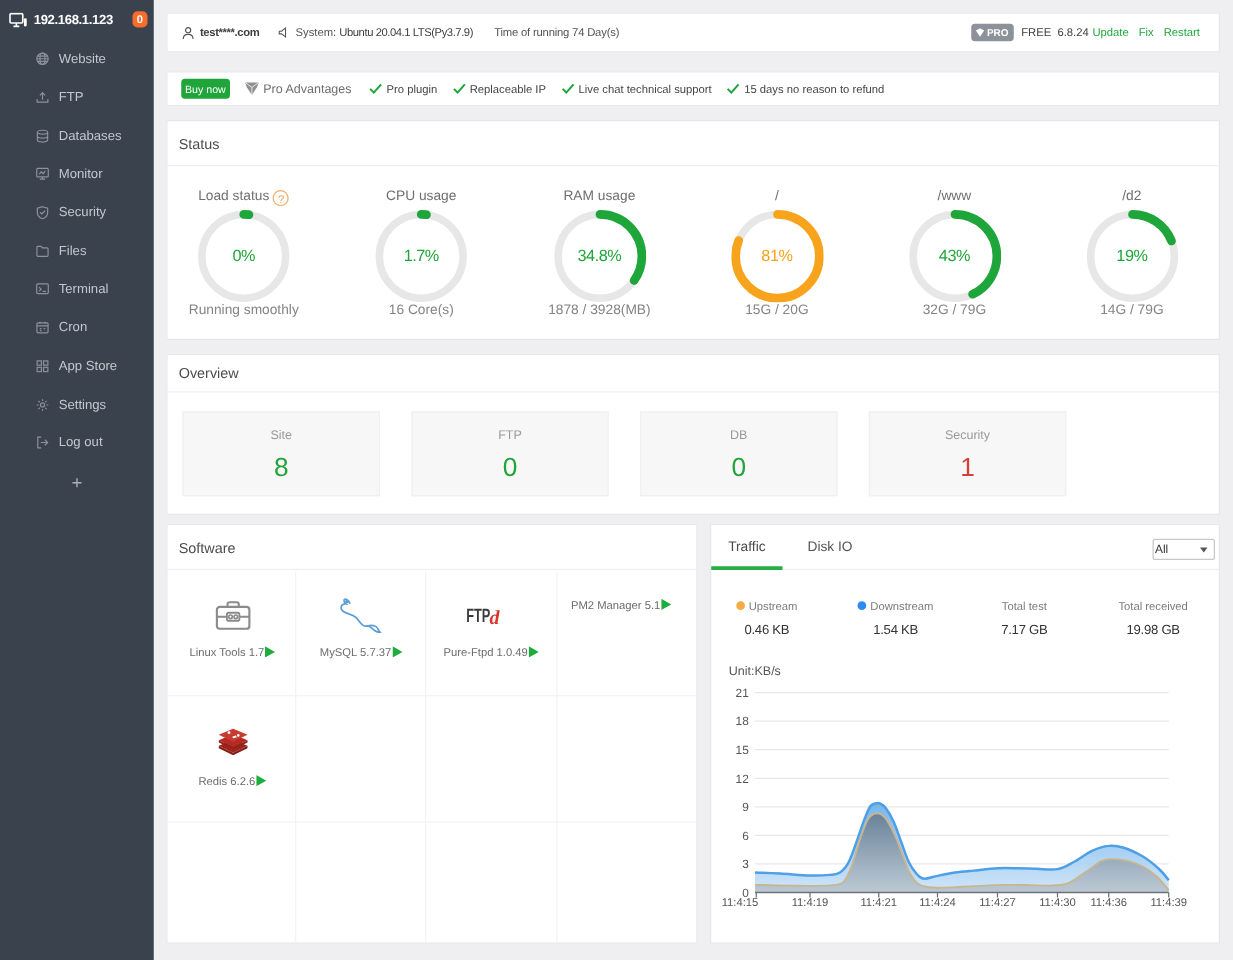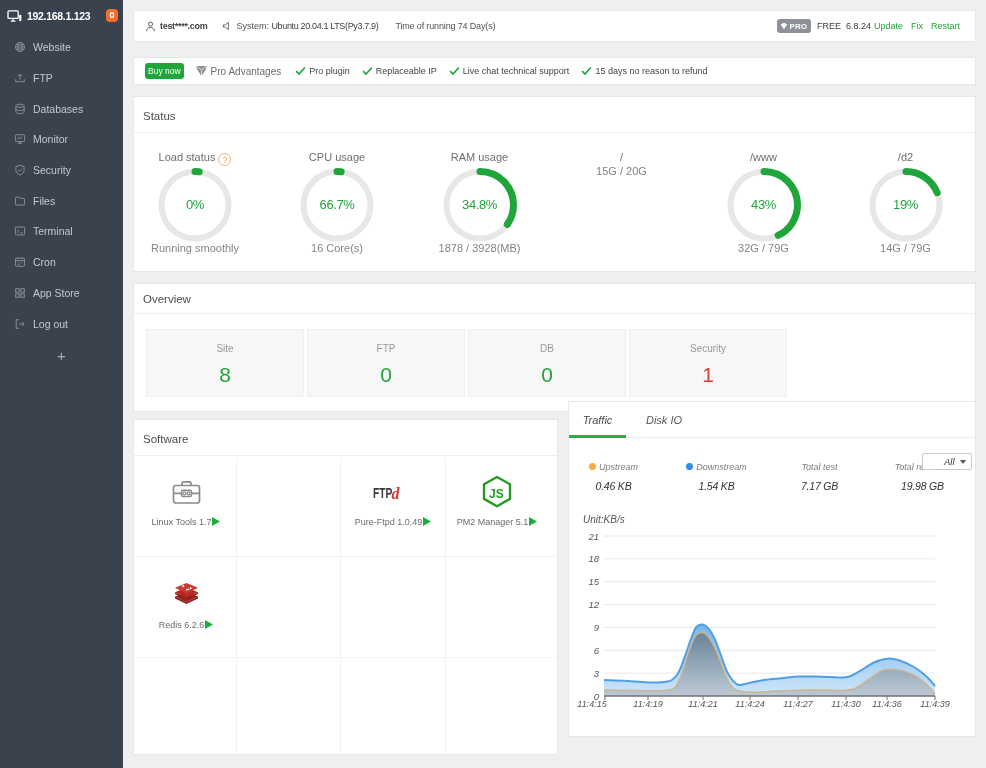--- a/index.html
+++ b/index.html
@@ -6,21 +6,21 @@
 html,body { width:986px; height:768px; overflow:hidden; background:#efeff1;
   font-family:"Liberation Sans", sans-serif; }
 body { position:relative; }
 .panel { position:absolute; background:#fff; border:1px solid #e7e7e7; }
 
 #sidebar { position:absolute; left:0; top:0; width:123px; height:768px; background:#3a424e; }
 #sb-head { height:32px; display:flex; align-items:center; padding-left:7px; position:relative; }
 #sb-head .ip { color:#fff; font-size:10.5px; font-weight:bold; margin-left:5px; letter-spacing:-.3px; }
 #sb-badge { position:absolute; left:106px; top:9px; width:12px; height:13px; background:#f66c2c; border-radius:4px;
   color:#fff; font-size:9px; font-weight:bold; text-align:center; line-height:13px; }
-.mi { display:flex; align-items:center; height:30.7px; padding-left:14px; color:#c3c8ce; font-size:10.5px; cursor:default; }
+.mi { display:flex; align-items:center; height:30.7px; padding-left:28px; color:#c3c8ce; font-size:10.5px; cursor:default; }
 .mi svg { width:12px; height:12px; margin-right:7px; opacity:.7; }
 .mi.active { background:#262b33; color:#fff; border-left:3px solid #27ae44; padding-left:16px; font-weight:bold; font-size:11px; }
 .mi.active svg { opacity:1; }
 #sb-plus { color:#aab0b8; font-size:15px; text-align:center; margin-top:8px; }
 
 #topbar { left:133px; top:10px; width:843px; height:32px; display:flex; align-items:center; font-size:9px; color:#535353; }
 #topbar .seg { display:flex; align-items:center; }
 #topbar b { color:#3e3e3e; }
 .glink { color:#20a53a; text-decoration:none; }
 #probadge { background:#8d9199; color:#fff; border-radius:3px; font-size:8px; font-weight:bold;
@@ -38,40 +38,40 @@
 .gring { margin:3px auto 0; width:74px; height:74px; position:relative; }
 .gpct { position:absolute; left:0; top:0; width:74px; height:74px; line-height:74px; text-align:center;
   font-size:13px; letter-spacing:-.4px; color:#20a53a; }
 .gsub { font-size:11px; color:#848484; margin-top:0; }
 .qm { display:inline-block; width:13px; height:13px; border:1px solid #f3b06a; border-radius:50%;
   color:#f3a04a; font-size:9px; line-height:12px; vertical-align:-2px; text-align:center; }
 
 #overview { left:133px; top:283px; width:843px; height:129px; }
 #overview .ptitle { height:30px; line-height:31px; }
 #ovcards { display:flex; padding:15px 12px 0; }
-.ovcard { width:158px; height:68px; background:#f7f7f7; border:1px solid #f0f0f0; margin-right:3px; text-align:center; }
+.ovcard { width:158px; height:68px; background:#f7f7f7; border:1px solid #f0f0f0; margin-right:25px; text-align:center; }
 .ovcard .t { font-size:10px; color:#9a9a9a; margin-top:13px; }
 .ovcard .v { font-size:21px; line-height:21px; color:#20a53a; margin-top:10px; }
 .ovcard .v.red { color:#d43f3a; }
 
 #software { left:133px; top:419px; width:425px; height:336px; }
 #swgrid { position:absolute; left:0; top:37px; right:0; bottom:0; }
 .swv { position:absolute; top:0; bottom:0; width:1px; background:#f3f3f3; }
 .swh { position:absolute; left:0; right:0; height:1px; background:#f3f3f3; }
 .swcell { position:absolute; width:104px; text-align:center; }
 .swcell .nm { font-size:9px; color:#6c6c6c; margin-top:5px; white-space:nowrap; }
 .play { margin-left:1px; vertical-align:-1px; }
 
-#traffic { left:568px; top:401px; width:408px; height:336px;font-style:italic; }
+#traffic { left:568px; top:419px; width:408px; height:336px; }
 #tabs { height:36px; border-bottom:1px solid #eee; position:relative; font-size:11px; color:#555; }
 #tab1 { position:absolute; left:0; top:0; width:57px; height:36px; line-height:36px; text-align:center;
   color:#494949; border-bottom:3px solid #27ae44; }
 #tab2 { position:absolute; left:57px; top:0; width:76px; height:36px; line-height:36px; text-align:center; }
 #allsel { position:absolute; right:3px; top:11px; width:50px; height:17px; border:1px solid #c8c8c8; border-radius:2px;
-  font-size:9.5px; color:#333; line-height:15px; padding-left:21px; background:#fff;margin-top:40px; }
+  font-size:9.5px; color:#333; line-height:15px; padding-left:1px; background:#fff; }
 #allsel:after { content:""; position:absolute; right:5px; top:6px; width:0; height:0; border-left:3.5px solid transparent; border-right:3.5px solid transparent; border-top:4px solid #555; }
 #tstats { display:flex; margin-top:24px; margin-left:-7px; }
 .tst { width:103px; text-align:center; }
 .tst .l { font-size:9px; color:#7b7b7b; }
 .tst .v { font-size:10.5px; letter-spacing:-.2px; color:#333; margin-top:8px; }
 .dot { display:inline-block; width:7px; height:7px; border-radius:50%; margin-right:3px; vertical-align:0px; }
 #unitlbl { position:absolute; left:14px; top:112px; font-size:10px; color:#555; }
 </style>
 </head>
 <body>
@@ -144,20 +144,27 @@
         <span>Cron</span>
       </div>
 <div class="mi">
         <svg viewBox="0 0 14 14" fill="none" stroke="#aeb4bb" stroke-width="1.1">
           <rect x="2" y="2" width="4" height="4"></rect>
           <rect x="8" y="2" width="4" height="4"></rect>
           <rect x="2" y="8" width="4" height="4"></rect>
           <rect x="8" y="8" width="4" height="4"></rect>
         </svg>
         <span>App Store</span>
+      </div>
+<div class="mi">
+        <svg viewBox="0 0 14 14" fill="none" stroke="#aeb4bb" stroke-width="1.1">
+          <circle cx="7" cy="7" r="1.9"></circle>
+          <path d="M7 1.6v1.7M7 10.7v1.7M1.6 7h1.7M10.7 7h1.7M3.2 3.2l1.2 1.2M9.6 9.6l1.2 1.2M10.8 3.2 9.6 4.4M4.4 9.6 3.2 10.8"></path>
+        </svg>
+        <span>Settings</span>
       </div>
 <div class="mi">
         <svg viewBox="0 0 14 14" fill="none" stroke="#aeb4bb" stroke-width="1.1">
           <path d="M5.8 2H2.6v10h3.2M9.2 4.4 11.8 7 9.2 9.6M5.4 7h6.2"></path>
         </svg>
         <span>Log out</span>
       </div>
 </div>
   <div id="sb-plus">+</div>
 </div>
@@ -225,33 +232,37 @@
             <circle cx="37" cy="37" r="33.5" fill="none" stroke="#e7e7e7" stroke-width="6"></circle>
             <circle cx="37" cy="37" r="33.5" fill="none" stroke="#1fa63b" stroke-width="7" stroke-linecap="round" stroke-dasharray="4.2 210.5" transform="rotate(-90 37 37)"></circle>
           </svg><div class="gpct">0%</div></div>
 <div class="gsub">Running smoothly</div>
       </div>
 <div class="gauge" style="left:132px;">
         <div class="glabel">CPU usage</div>
 <div class="gring"><svg width="74" height="74" viewBox="0 0 74 74">
             <circle cx="37" cy="37" r="33.5" fill="none" stroke="#e7e7e7" stroke-width="6"></circle>
             <circle cx="37" cy="37" r="33.5" fill="none" stroke="#1fa63b" stroke-width="7" stroke-linecap="round" stroke-dasharray="4.2 210.5" transform="rotate(-90 37 37)"></circle>
-          </svg><div class="gpct">66.7%</div></div>
+          </svg><div class="gpct">1.7%</div></div>
 <div class="gsub">16 Core(s)</div>
       </div>
 <div class="gauge" style="left:274.5px;">
         <div class="glabel">RAM usage</div>
 <div class="gring"><svg width="74" height="74" viewBox="0 0 74 74">
             <circle cx="37" cy="37" r="33.5" fill="none" stroke="#e7e7e7" stroke-width="6"></circle>
             <circle cx="37" cy="37" r="33.5" fill="none" stroke="#1fa63b" stroke-width="7" stroke-linecap="round" stroke-dasharray="73.2 210.5" transform="rotate(-90 37 37)"></circle>
           </svg><div class="gpct">34.8%</div></div>
 <div class="gsub">1878 / 3928(MB)</div>
       </div>
 <div class="gauge" style="left:416.5px;">
         <div class="glabel">/</div>
+<div class="gring"><svg width="74" height="74" viewBox="0 0 74 74">
+            <circle cx="37" cy="37" r="33.5" fill="none" stroke="#e7e7e7" stroke-width="6"></circle>
+            <circle cx="37" cy="37" r="33.5" fill="none" stroke="#f7a31b" stroke-width="7" stroke-linecap="round" stroke-dasharray="170.5 210.5" transform="rotate(-90 37 37)"></circle>
+          </svg><div class="gpct" style="color:#f7a31b">81%</div></div>
 <div class="gsub">15G / 20G</div>
       </div>
 <div class="gauge" style="left:558.5px;">
         <div class="glabel">/www</div>
 <div class="gring"><svg width="74" height="74" viewBox="0 0 74 74">
             <circle cx="37" cy="37" r="33.5" fill="none" stroke="#e7e7e7" stroke-width="6"></circle>
             <circle cx="37" cy="37" r="33.5" fill="none" stroke="#1fa63b" stroke-width="7" stroke-linecap="round" stroke-dasharray="90.5 210.5" transform="rotate(-90 37 37)"></circle>
           </svg><div class="gpct">43%</div></div>
 <div class="gsub">32G / 79G</div>
       </div>
@@ -304,40 +315,46 @@
 <path d="M3.5 14.4h8M21.5 14.4h8"></path>
 <rect x="11.5" y="11.2" width="10" height="6.4" rx="1.5" stroke-width="1.5"></rect>
 <circle cx="14.4" cy="14.4" r="1.45" stroke-width="1.3"></circle>
 <circle cx="18.6" cy="14.4" r="1.45" stroke-width="1.3"></circle>
 </svg>
         </div>
         <div class="nm" style="margin-top:5px;">Linux Tools 1.7<svg class="play" width="8" height="9" viewBox="0 0 8 9">
             <path d="M0 0 8 4.5 0 9Z" fill="#1cae3c"></path>
           </svg></div>
       </div>
+<div class="swcell" style="left:103px;top:17px;">
+        <div style="height:38px;display:flex;align-items:center;justify-content:center;">
+          <svg width="42" height="32" viewBox="0 0 42 32" fill="none" stroke="#5c9fd4" stroke-width="1.4" stroke-linecap="round">
+<path d="M11.8 5.4 C10.6 3 8.6 1.8 7.6 2.6 C6.7 3.4 7.4 5 8.8 6.2 C6.6 6 5 7 4.9 8.8 C4.8 10.6 6.6 12.4 8.8 13.3 C11.6 14.5 13.9 14.7 16.3 16.6 C18.9 18.7 19.7 21.4 22.2 23.1 C23.6 24 25 24.2 26.4 23.7"></path>
+<path d="M26.4 23.7 C28.8 24.3 30.5 26.6 32.3 27.8 C33.5 28.6 34.7 29 36 28.8 C34.5 27.4 34.7 25.5 32.8 24.3 C31 23.2 28.2 23.1 26.4 23.7 Z"></path>
+<circle cx="9.4" cy="4.3" r=".7" fill="#5c9fd4"></circle>
+</svg>
+        </div>
+        <div class="nm" style="margin-top:5px;">MySQL 5.7.37<svg class="play" width="8" height="9" viewBox="0 0 8 9">
+            <path d="M0 0 8 4.5 0 9Z" fill="#1cae3c"></path>
+          </svg></div>
+      </div>
 <div class="swcell" style="left:207px;top:17px;">
         <div style="height:38px;display:flex;align-items:center;justify-content:center;">
           <svg width="40" height="22" viewBox="0 0 40 22">
 <g transform="scale(.66 1)">
               <text x="0" y="16" font-family="Liberation Sans, sans-serif" font-size="15.5" font-weight="bold" fill="#3a3a3a">FTP</text>
             </g>
 <text x="18.5" y="17" font-family="Liberation Serif, serif" font-size="16" font-style="italic" font-weight="bold" fill="#dc352c">d</text>
 </svg>
         </div>
         <div class="nm" style="margin-top:5px;">Pure-Ftpd 1.0.49<svg class="play" width="8" height="9" viewBox="0 0 8 9">
             <path d="M0 0 8 4.5 0 9Z" fill="#1cae3c"></path>
           </svg></div>
       </div>
 <div class="swcell" style="left:311px;top:17px;">
-        <div style="height:38px;display:flex;align-items:center;justify-content:center;">
-          <svg width="34" height="36" viewBox="0 0 34 36" fill="none">
-<path d="M17 2 30 9.3v14.6L17 31.3 4 23.9V9.3Z" stroke="#259b24" stroke-width="2.4" stroke-linejoin="round"></path>
-<text x="9" y="22.5" font-family="Liberation Sans, sans-serif" font-size="12" font-weight="bold" fill="#259b24">JS</text>
-</svg>
-        </div>
         <div class="nm" style="margin-top:5px;">PM2 Manager 5.1<svg class="play" width="8" height="9" viewBox="0 0 8 9">
             <path d="M0 0 8 4.5 0 9Z" fill="#1cae3c"></path>
           </svg></div>
       </div>
 <div class="swcell" style="left:0px;top:117px;">
         <div style="height:38px;display:flex;align-items:center;justify-content:center;">
           <svg width="27" height="24" viewBox="0 0 27 24">
 <path d="M13.5 10.8 25 15.6 13.5 21.2 2 15.6Z" fill="#9c241d"></path>
 <path d="M2 15.6v1.9l11.5 5.6L25 17.5v-1.9L13.5 21.2Z" fill="#871e18"></path>
 <path d="M13.5 6.4 25 11.2 13.5 16.8 2 11.2Z" fill="#b52a22"></path>

